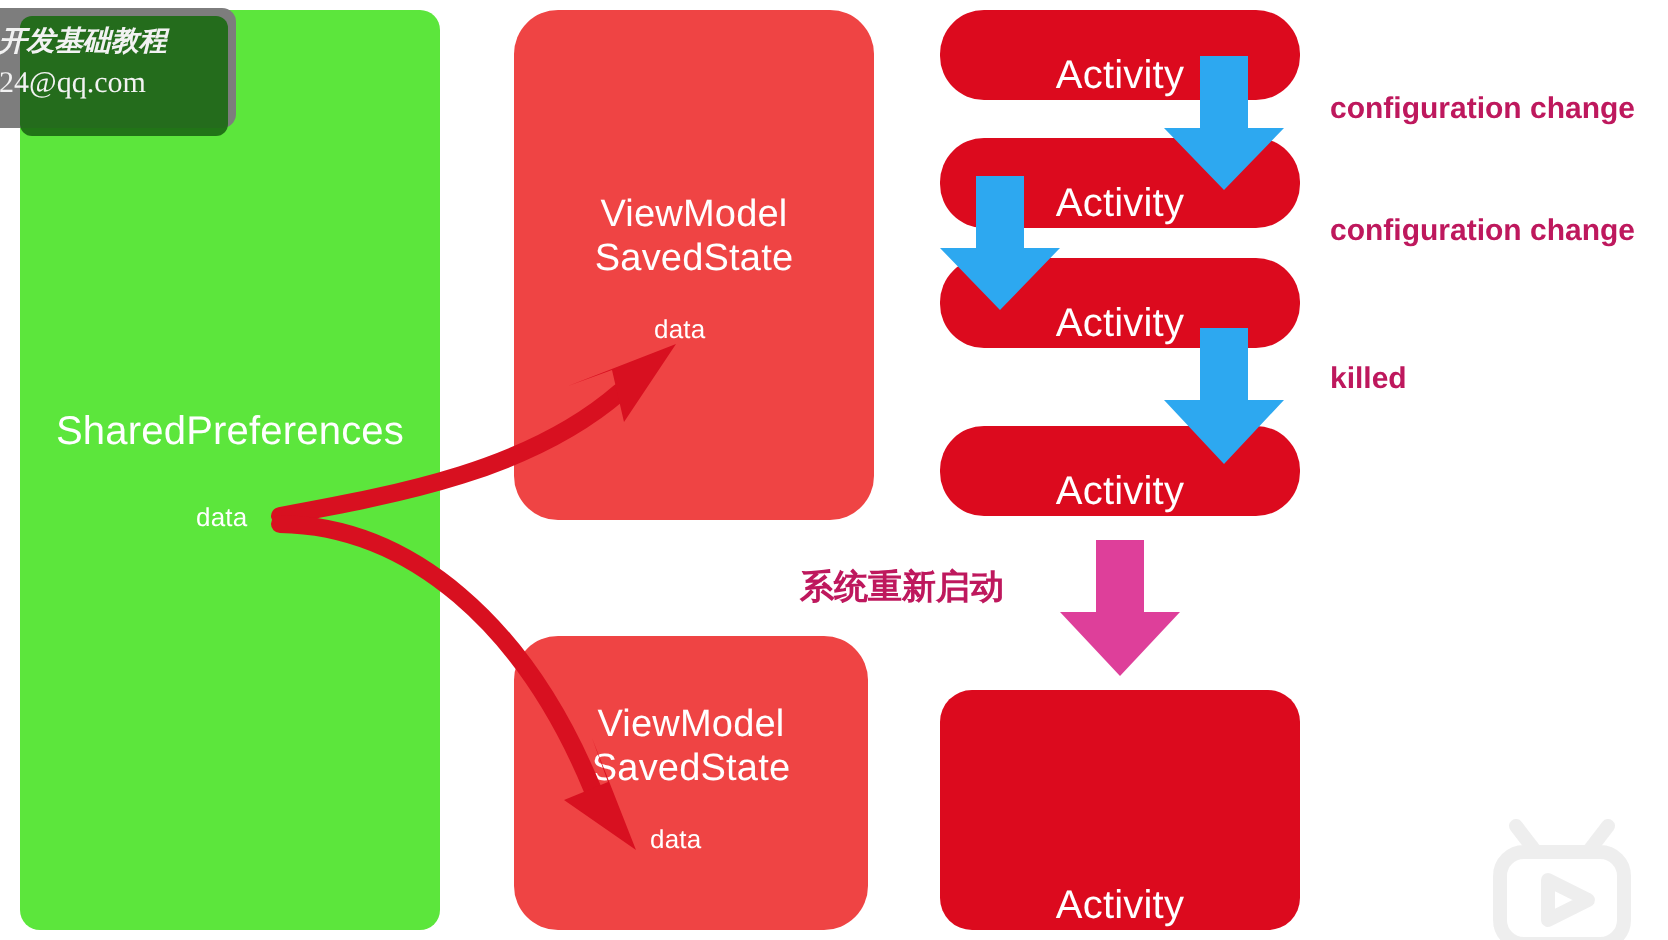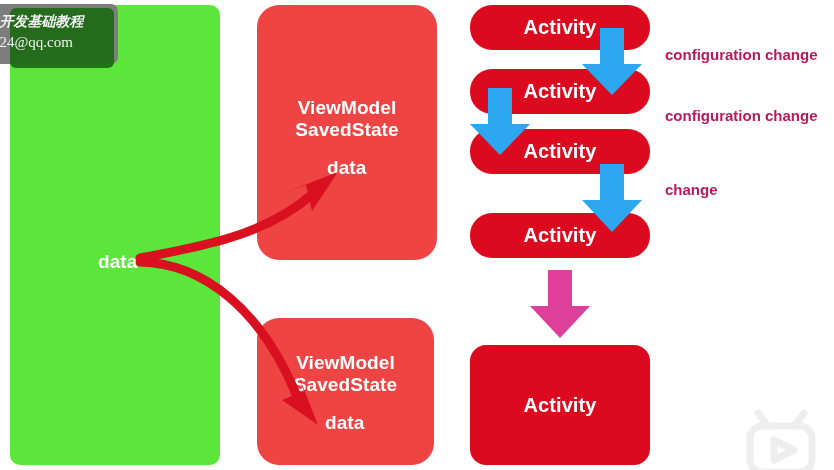--- a/index.html
+++ b/index.html
@@ -18,23 +18,23 @@
     overflow: hidden;
   }
 
   
   .box {
     position: absolute;
     box-sizing: border-box;
     display: flex;
     flex-direction: column;
     align-items: center;
-    justify-content: center;
-    color: #ffffff;
-    font-weight: 700;
+    justify-content: flex-end;
+    color: #ffffff;
+    font-weight: 400;
     letter-spacing: .1px;
   }
 
   .green-box {
     background: #5ce63c;
     border-radius: 10px;
   }
   .blue-box {
     background: #ef4444;
     border-radius: 22px;
@@ -52,21 +52,21 @@
     position: absolute;
     width: 100%;
     text-align: center;
     line-height: 1.18;
     color: #ffffff;
   }
 
   .data-label {
     position: absolute;
     color: #ffffff;
-    font-size: 19px;
+    font-size: 13px;
     white-space: nowrap;
   }
 
   .plain-label {
     position: absolute;
     color: #be185d;
     font-weight: bold;
     white-space: nowrap;
   }
 
@@ -127,20 +127,21 @@
     height: 66px;
     opacity: .9;
   }
 </style>
 </head>
 <body>
 
 <div id="canvas">
 
   <div class="box green-box" id="shared-prefs-box" style="left:10px; top:5px; width:210px; height:460px;">
+    <div class="title-line" style="top:200px; font-size:20px;">SharedPreferences</div>
     <div class="data-label" style="left:88px; top:246px;">data</div>
   </div>
 
   <div class="box blue-box" id="viewmodel-box-1" style="left:257px; top:5px; width:180px; height:255px;">
     <div class="title-line" style="top:92px; font-size:19px;">
       <div>ViewModel</div>
       <div>SavedState</div>
     </div>
     <div class="data-label" style="left:70px; top:152px;">data</div>
   </div>
@@ -170,22 +171,23 @@
   </div>
 
   <div class="box red-box" style="left:470px; top:345px; width:180px; height:120px;">
     <span class="activity-word">Activity</span>
   </div>
 
   <div class="plain-label" style="left:665px; top:46px; font-size:15px;">configuration change</div>
 
   <div class="plain-label" style="left:665px; top:107px; font-size:15px;">configuration change</div>
 
-  <div class="plain-label" style="left:665px; top:181px; font-size:15px;">change</div>
-
+  <div class="plain-label" style="left:665px; top:181px; font-size:15px;">killed</div>
+
+  <div class="plain-label" style="left:400px; top:282px; font-size:17px;">系统重新启动</div>
 
   <svg id="vector" viewBox="0 0 834 470">
 
     <g>
       <path d="M600,28 L624,28 L624,64 L642,64 L612,95 L582,64 L600,64 Z" fill="#2da8f0"></path>
     </g>
 
     <g>
       <path d="M488,88 L512,88 L512,124 L530,124 L500,155 L470,124 L488,124 Z" fill="#2da8f0"></path>
     </g>

